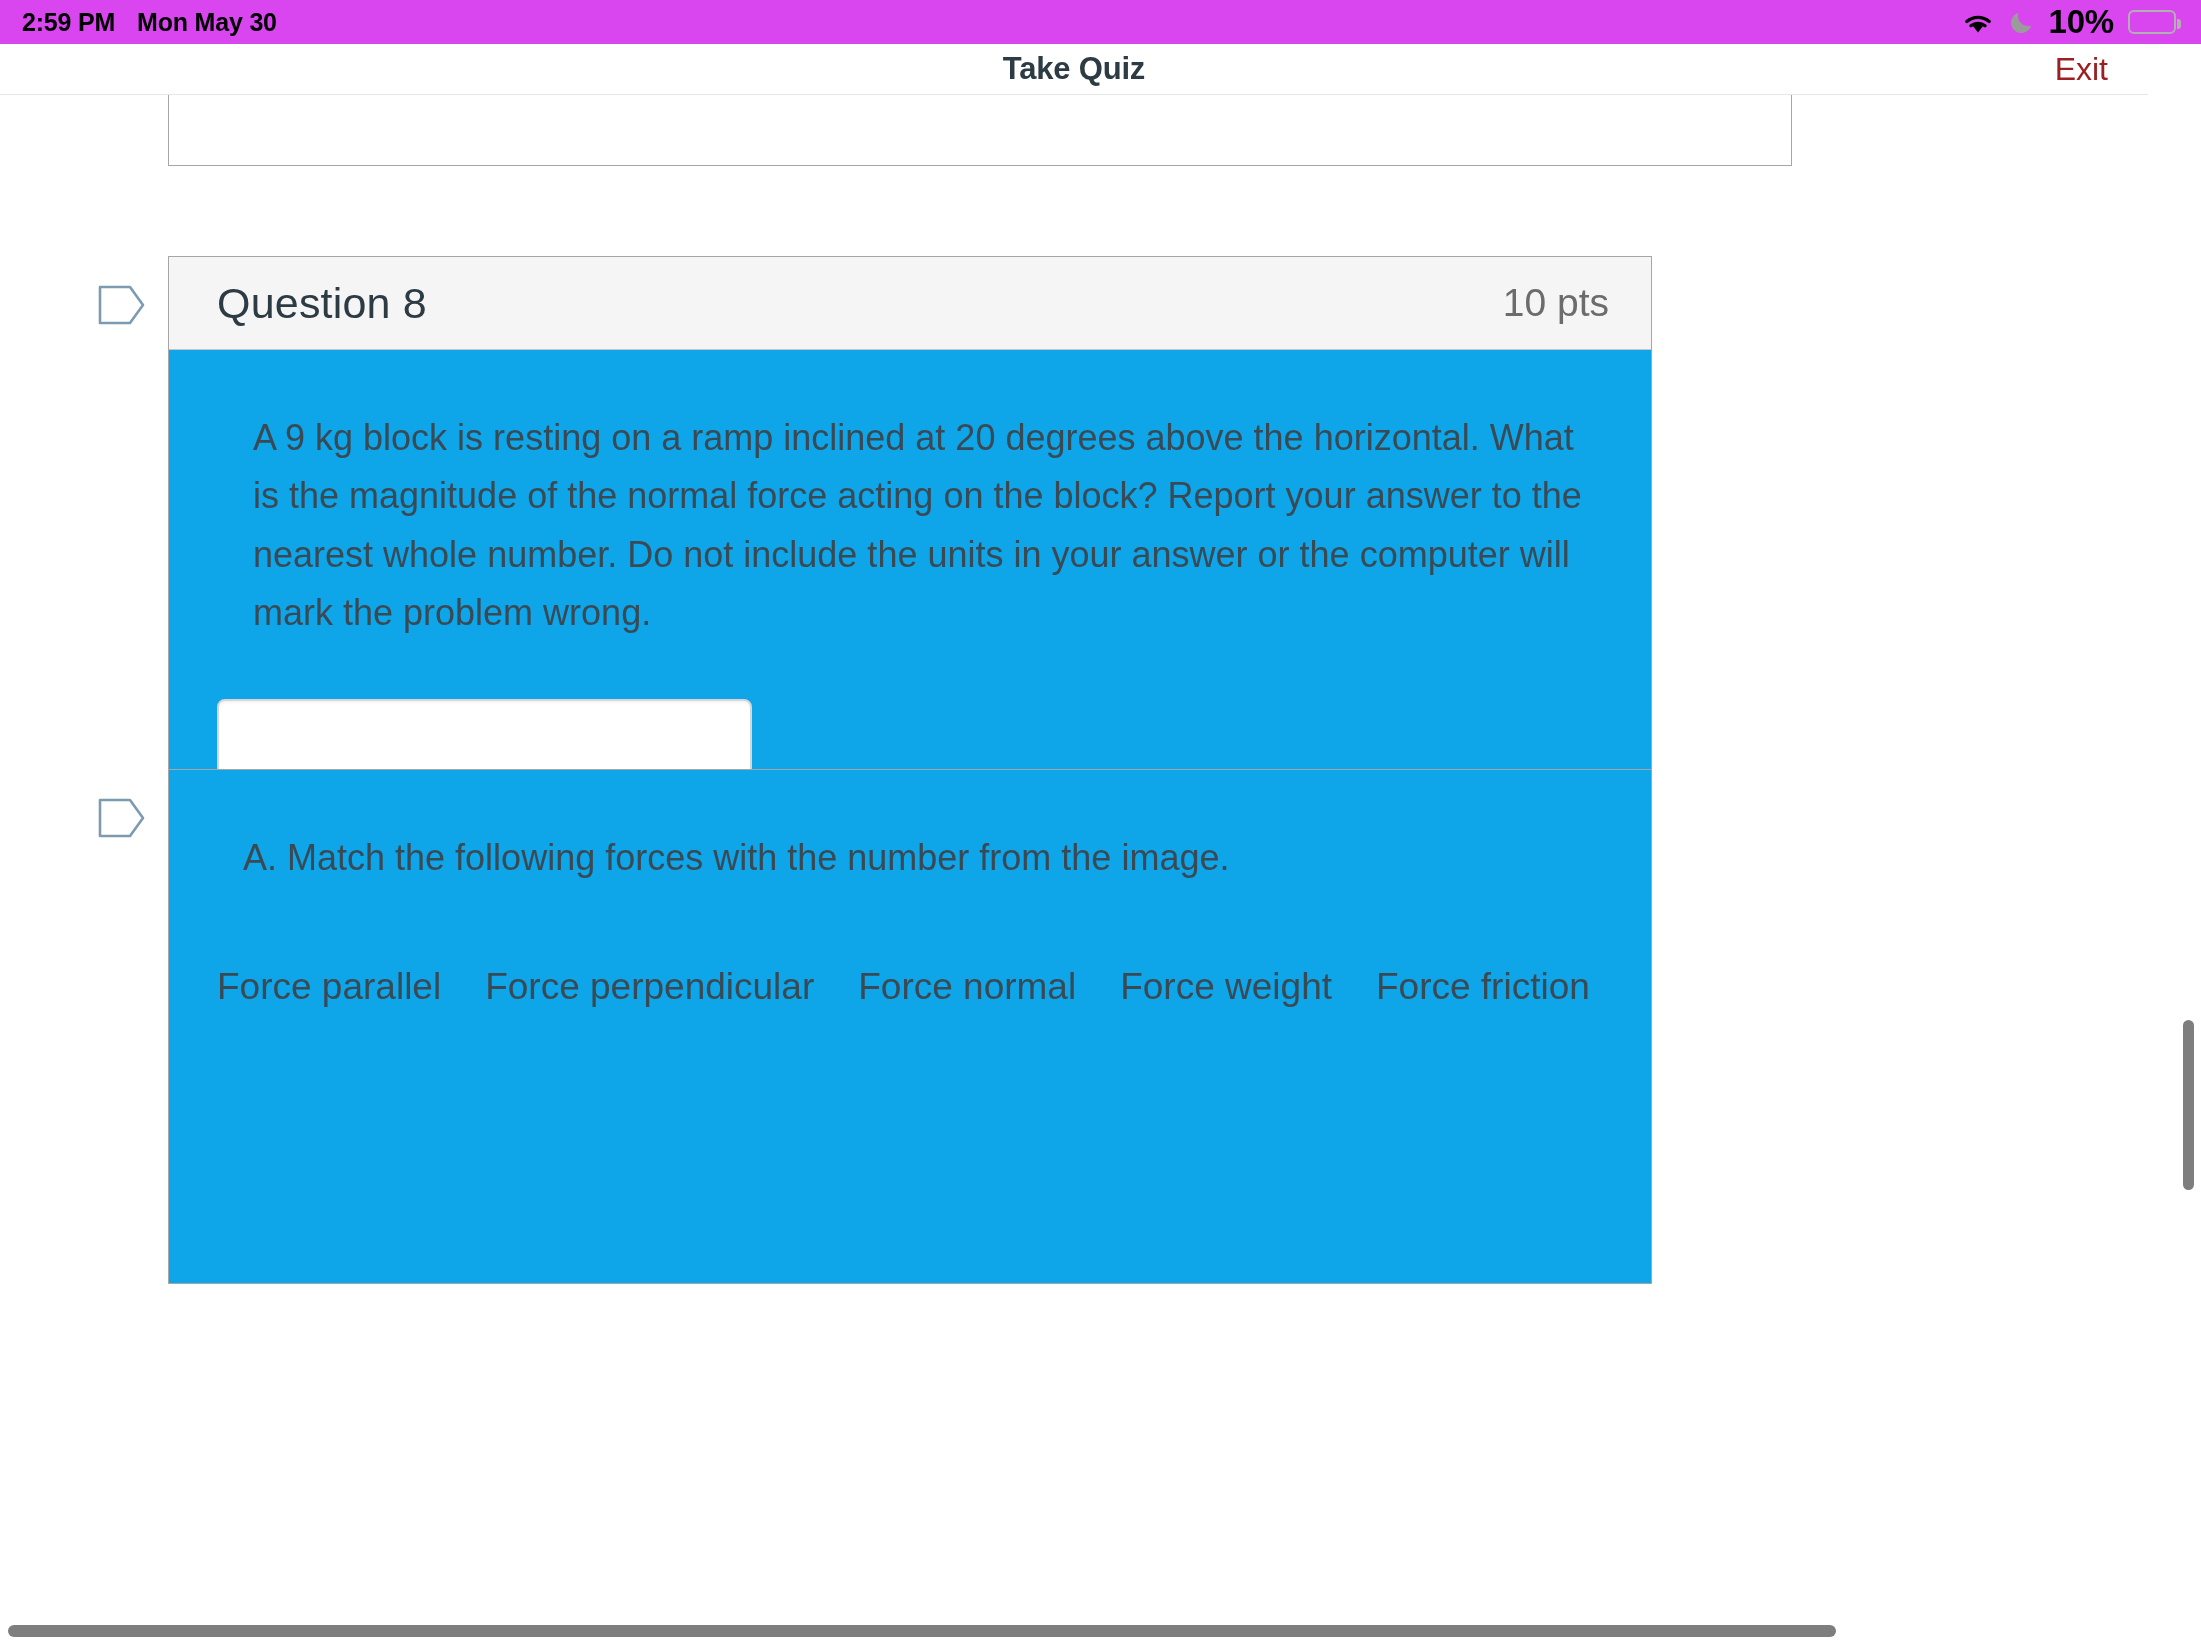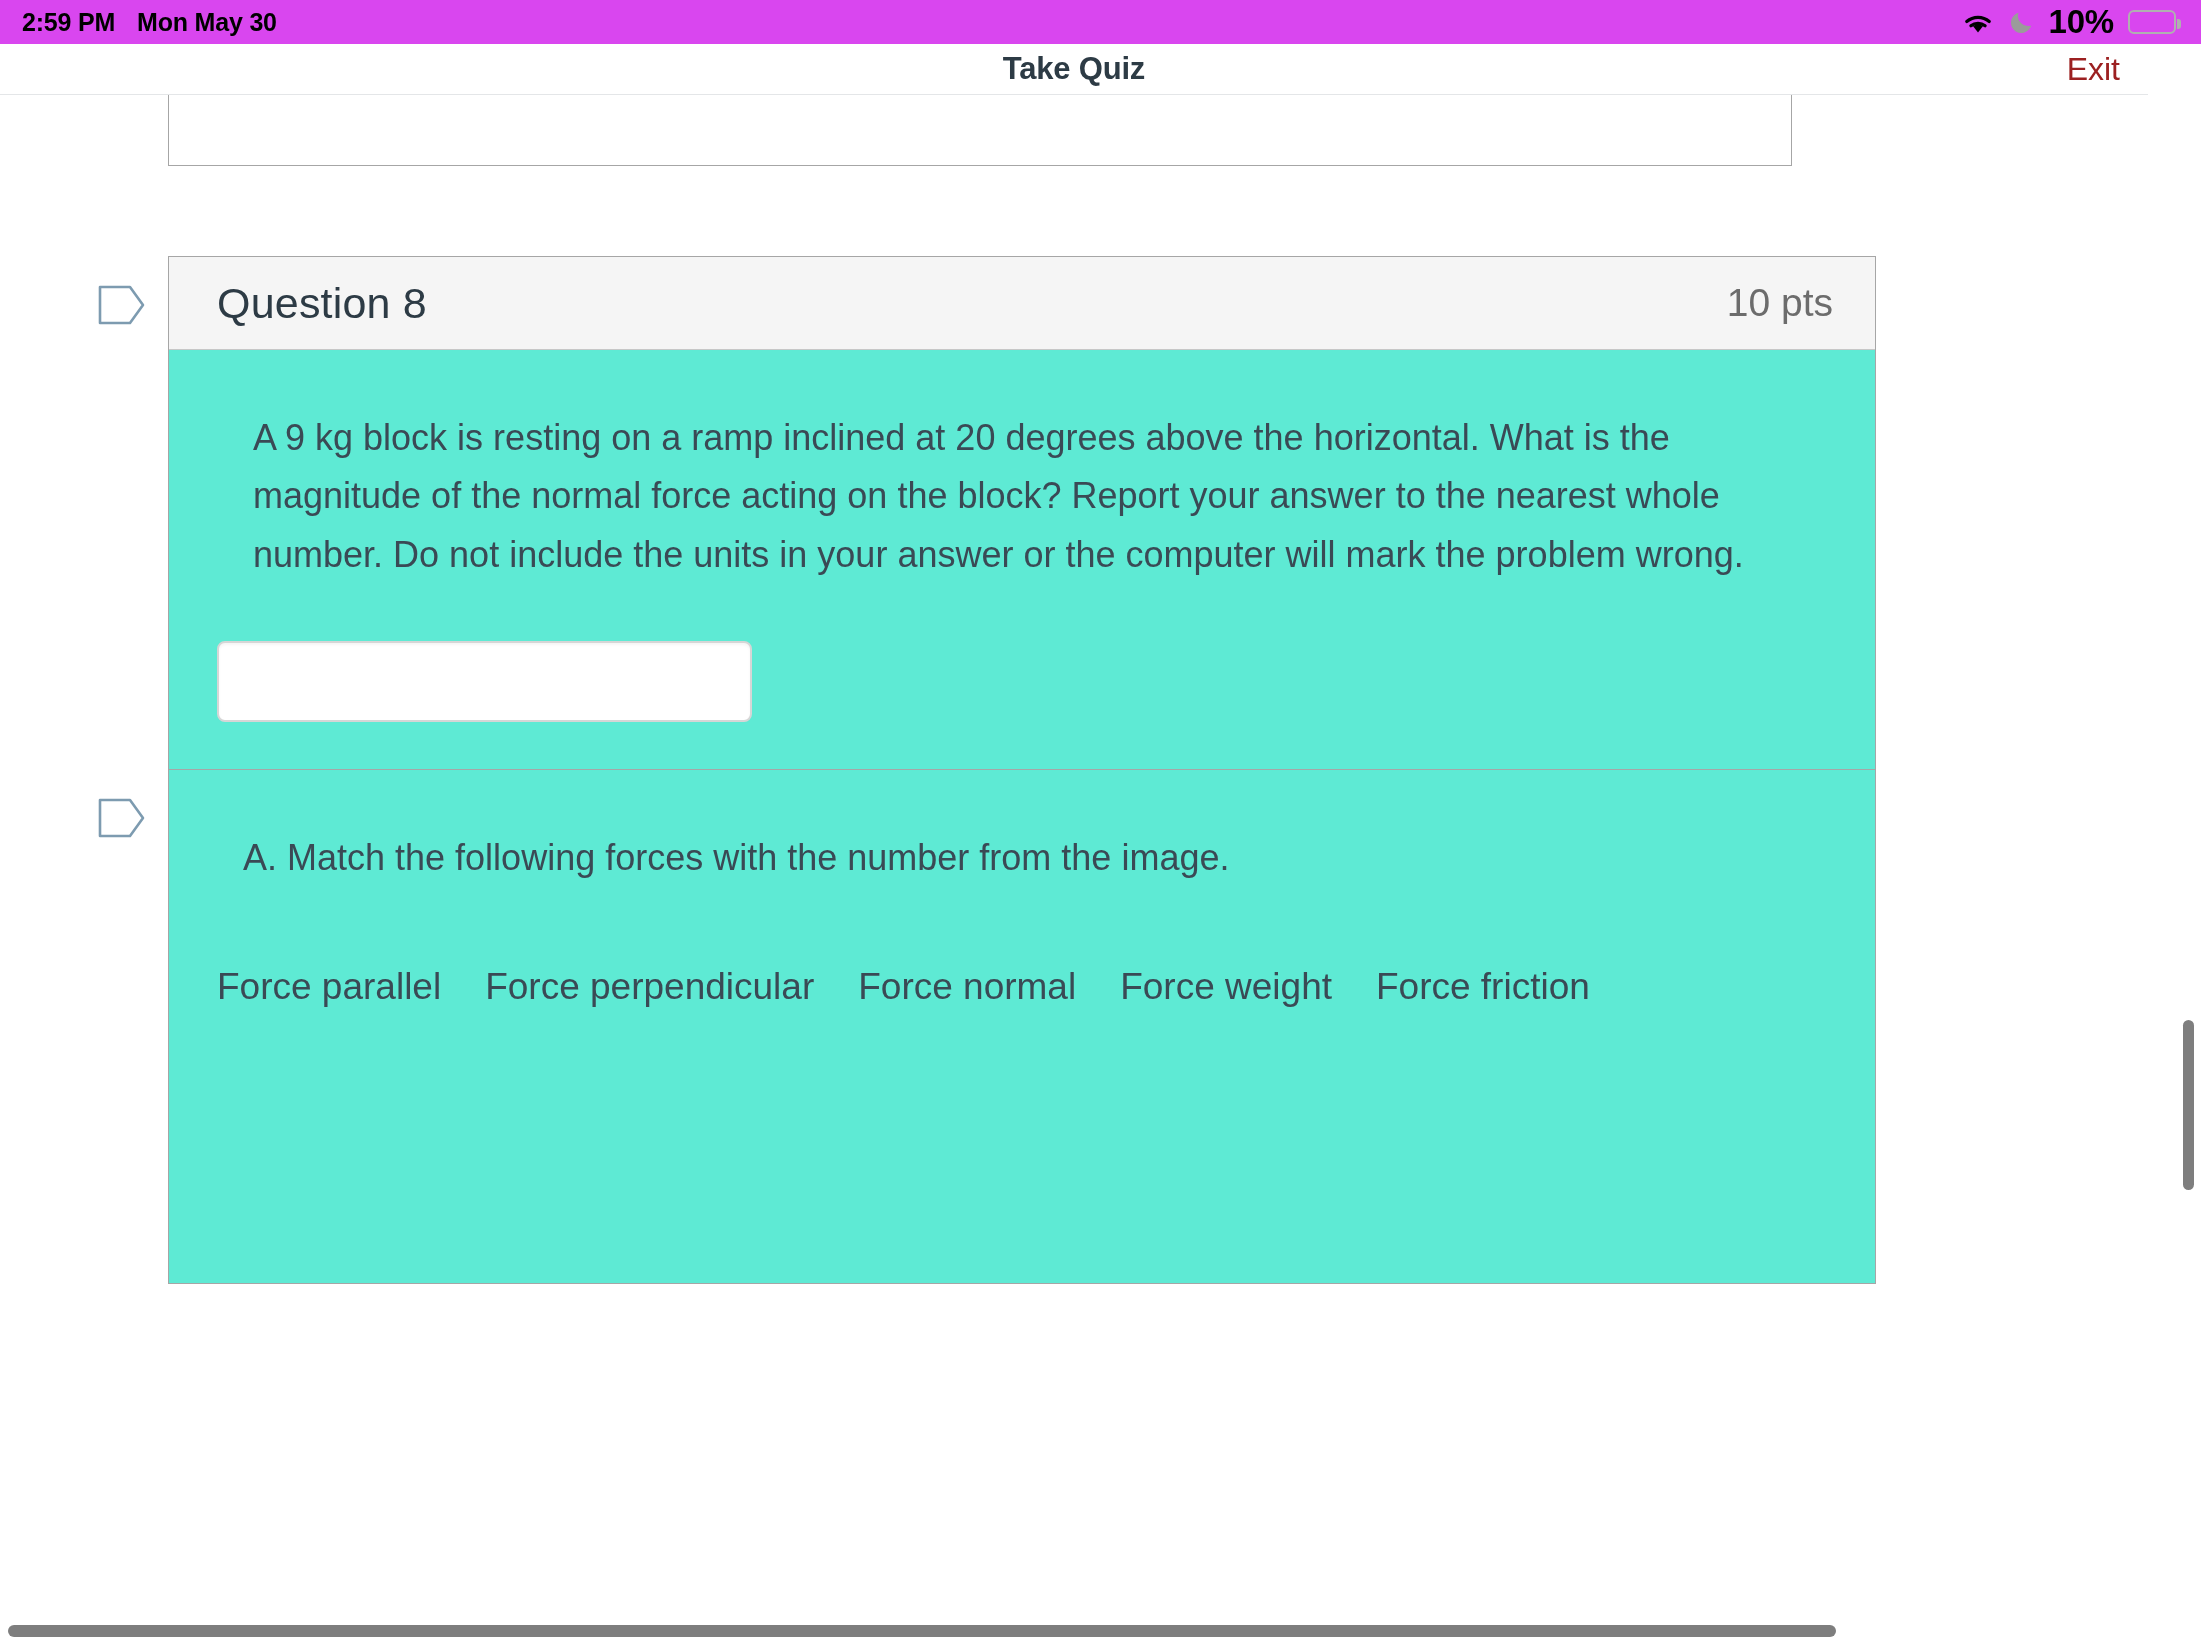--- a/index.html
+++ b/index.html
@@ -96,21 +96,21 @@
     top: 50%;
     transform: translateY(-50%);
     text-align: center;
     font-size: 31px;
     font-weight: 700;
     color: #2d3b45;
     letter-spacing: -0.2px;
   }
   .exit-button {
     position: absolute;
-    right: 28px;
+    right: 40px;
     top: 50%;
     transform: translateY(-50%);
     font-size: 32px;
     color: #9c2021;
     cursor: pointer;
     font-weight: 400;
   }
 
   
   .quiz-body {
@@ -147,23 +147,23 @@
   }
   .flag-icon {
     position: absolute;
     left: 97px;
     width: 50px;
     height: 44px;
   }
   .question-box {
     position: absolute;
     left: 168px;
-    width: 1708px;
+    width: 1484px;
     border: 1px solid #a6a6a6;
-    background: #5eead4;
+    background: #0ea5e9;
   }
   .question-header {
     display: flex;
     align-items: center;
     justify-content: space-between;
     background: #f5f5f5;
     border-bottom: 1px solid #c7c7c7;
     padding: 0 42px 0 48px;
     height: 93px;
   }

